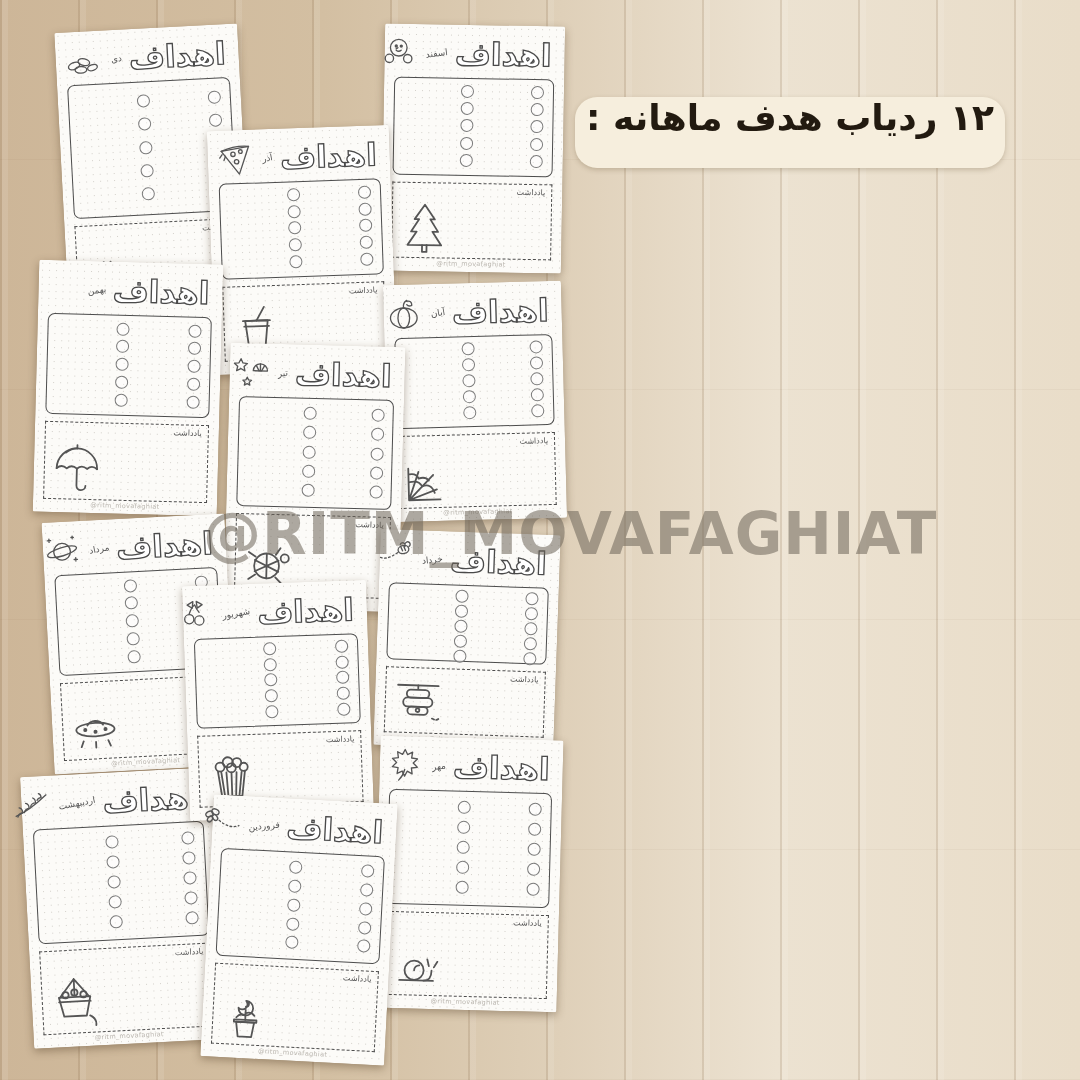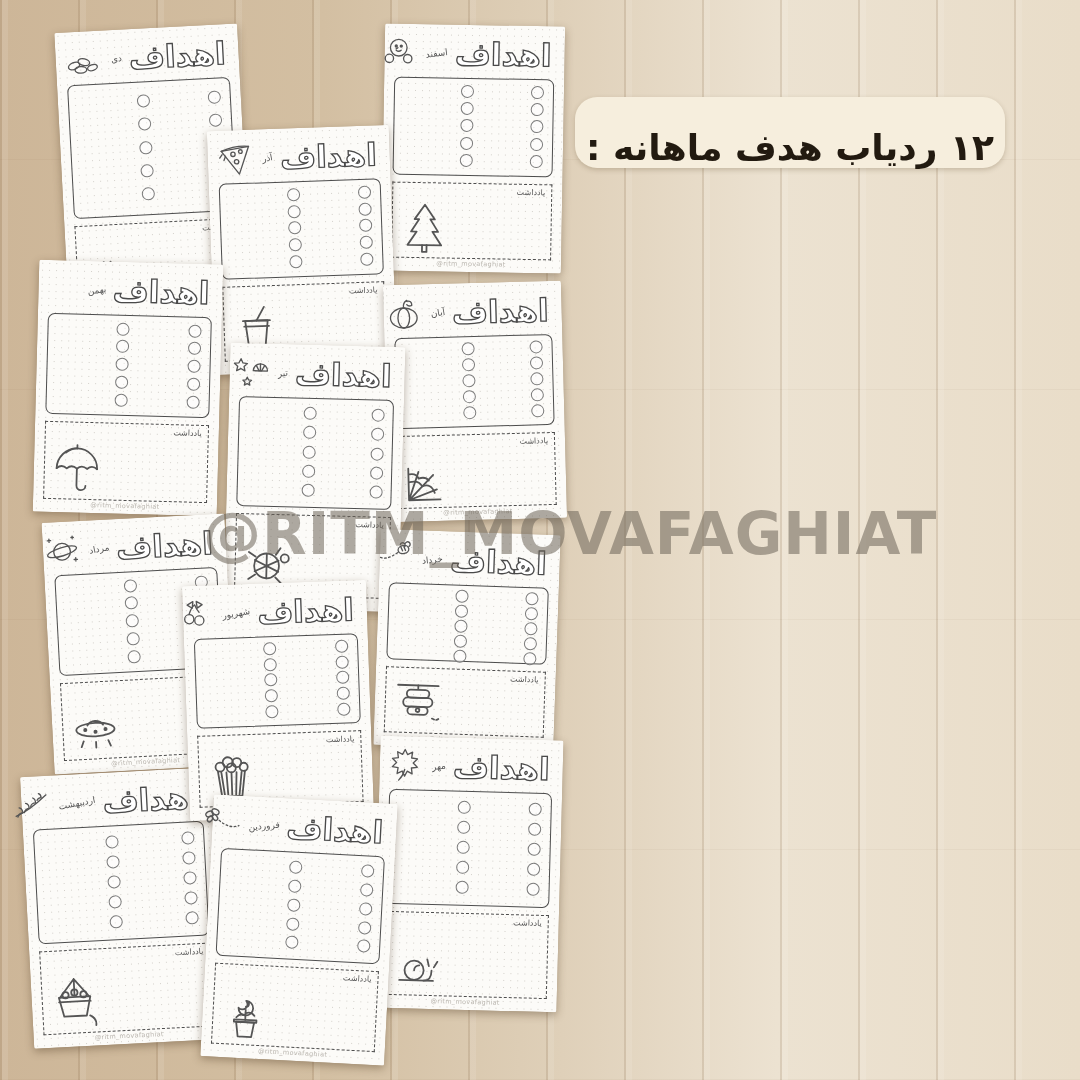--- a/index.html
+++ b/index.html
@@ -4,21 +4,21 @@
 <style>
   html,body{margin:0;padding:0;width:1080px;height:1080px;font-family:"DejaVu Sans",sans-serif;}
   #board{position:relative;width:1080px;height:1080px;overflow:hidden;
     background:
       repeating-linear-gradient(90deg, rgba(120,88,55,.16) 0 2px, rgba(255,255,255,.10) 2px 8px, transparent 8px 78px),
       repeating-linear-gradient(0deg, rgba(120,88,55,.05) 0 1px, transparent 1px 230px),
       linear-gradient(90deg,#cdb698 0%,#d3bfa2 30%,#dfd0b9 52%,#ece2d1 72%,#e9ddc9 100%);
   }
   
   .badge{position:absolute;left:575px;top:97px;width:430px;height:71px;background:#f6eedd;
-    border-radius:22px;box-shadow:0 2px 5px rgba(90,70,40,.25);display:flex;align-items:flex-end;
+    border-radius:22px;box-shadow:0 2px 5px rgba(90,70,40,.25);display:flex;align-items:flex-start;
     justify-content:center;direction:rtl;z-index:60;}
   .badge span{font-size:36px;font-weight:bold;color:#221a10;letter-spacing:.5px;}
   
   .watermark{position:absolute;left:203px;top:500px;z-index:50;font-size:58px;font-weight:800;
     color:#6e665a;opacity:.55;letter-spacing:1px;white-space:nowrap;pointer-events:none;}
   
   .page{position:absolute;background:#fcfbf8;border-radius:2px;box-shadow:0 3px 9px rgba(70,50,25,.38);
     background-image:radial-gradient(circle,#d3d0ca .8px,transparent .9px);background-size:7px 7px;
     display:flex;flex-direction:column;padding:6px 9px 2px;box-sizing:border-box;}
   .page-header{direction:rtl;display:flex;align-items:center;gap:7px;height:46px;flex:0 0 auto;padding:0 4px;}

